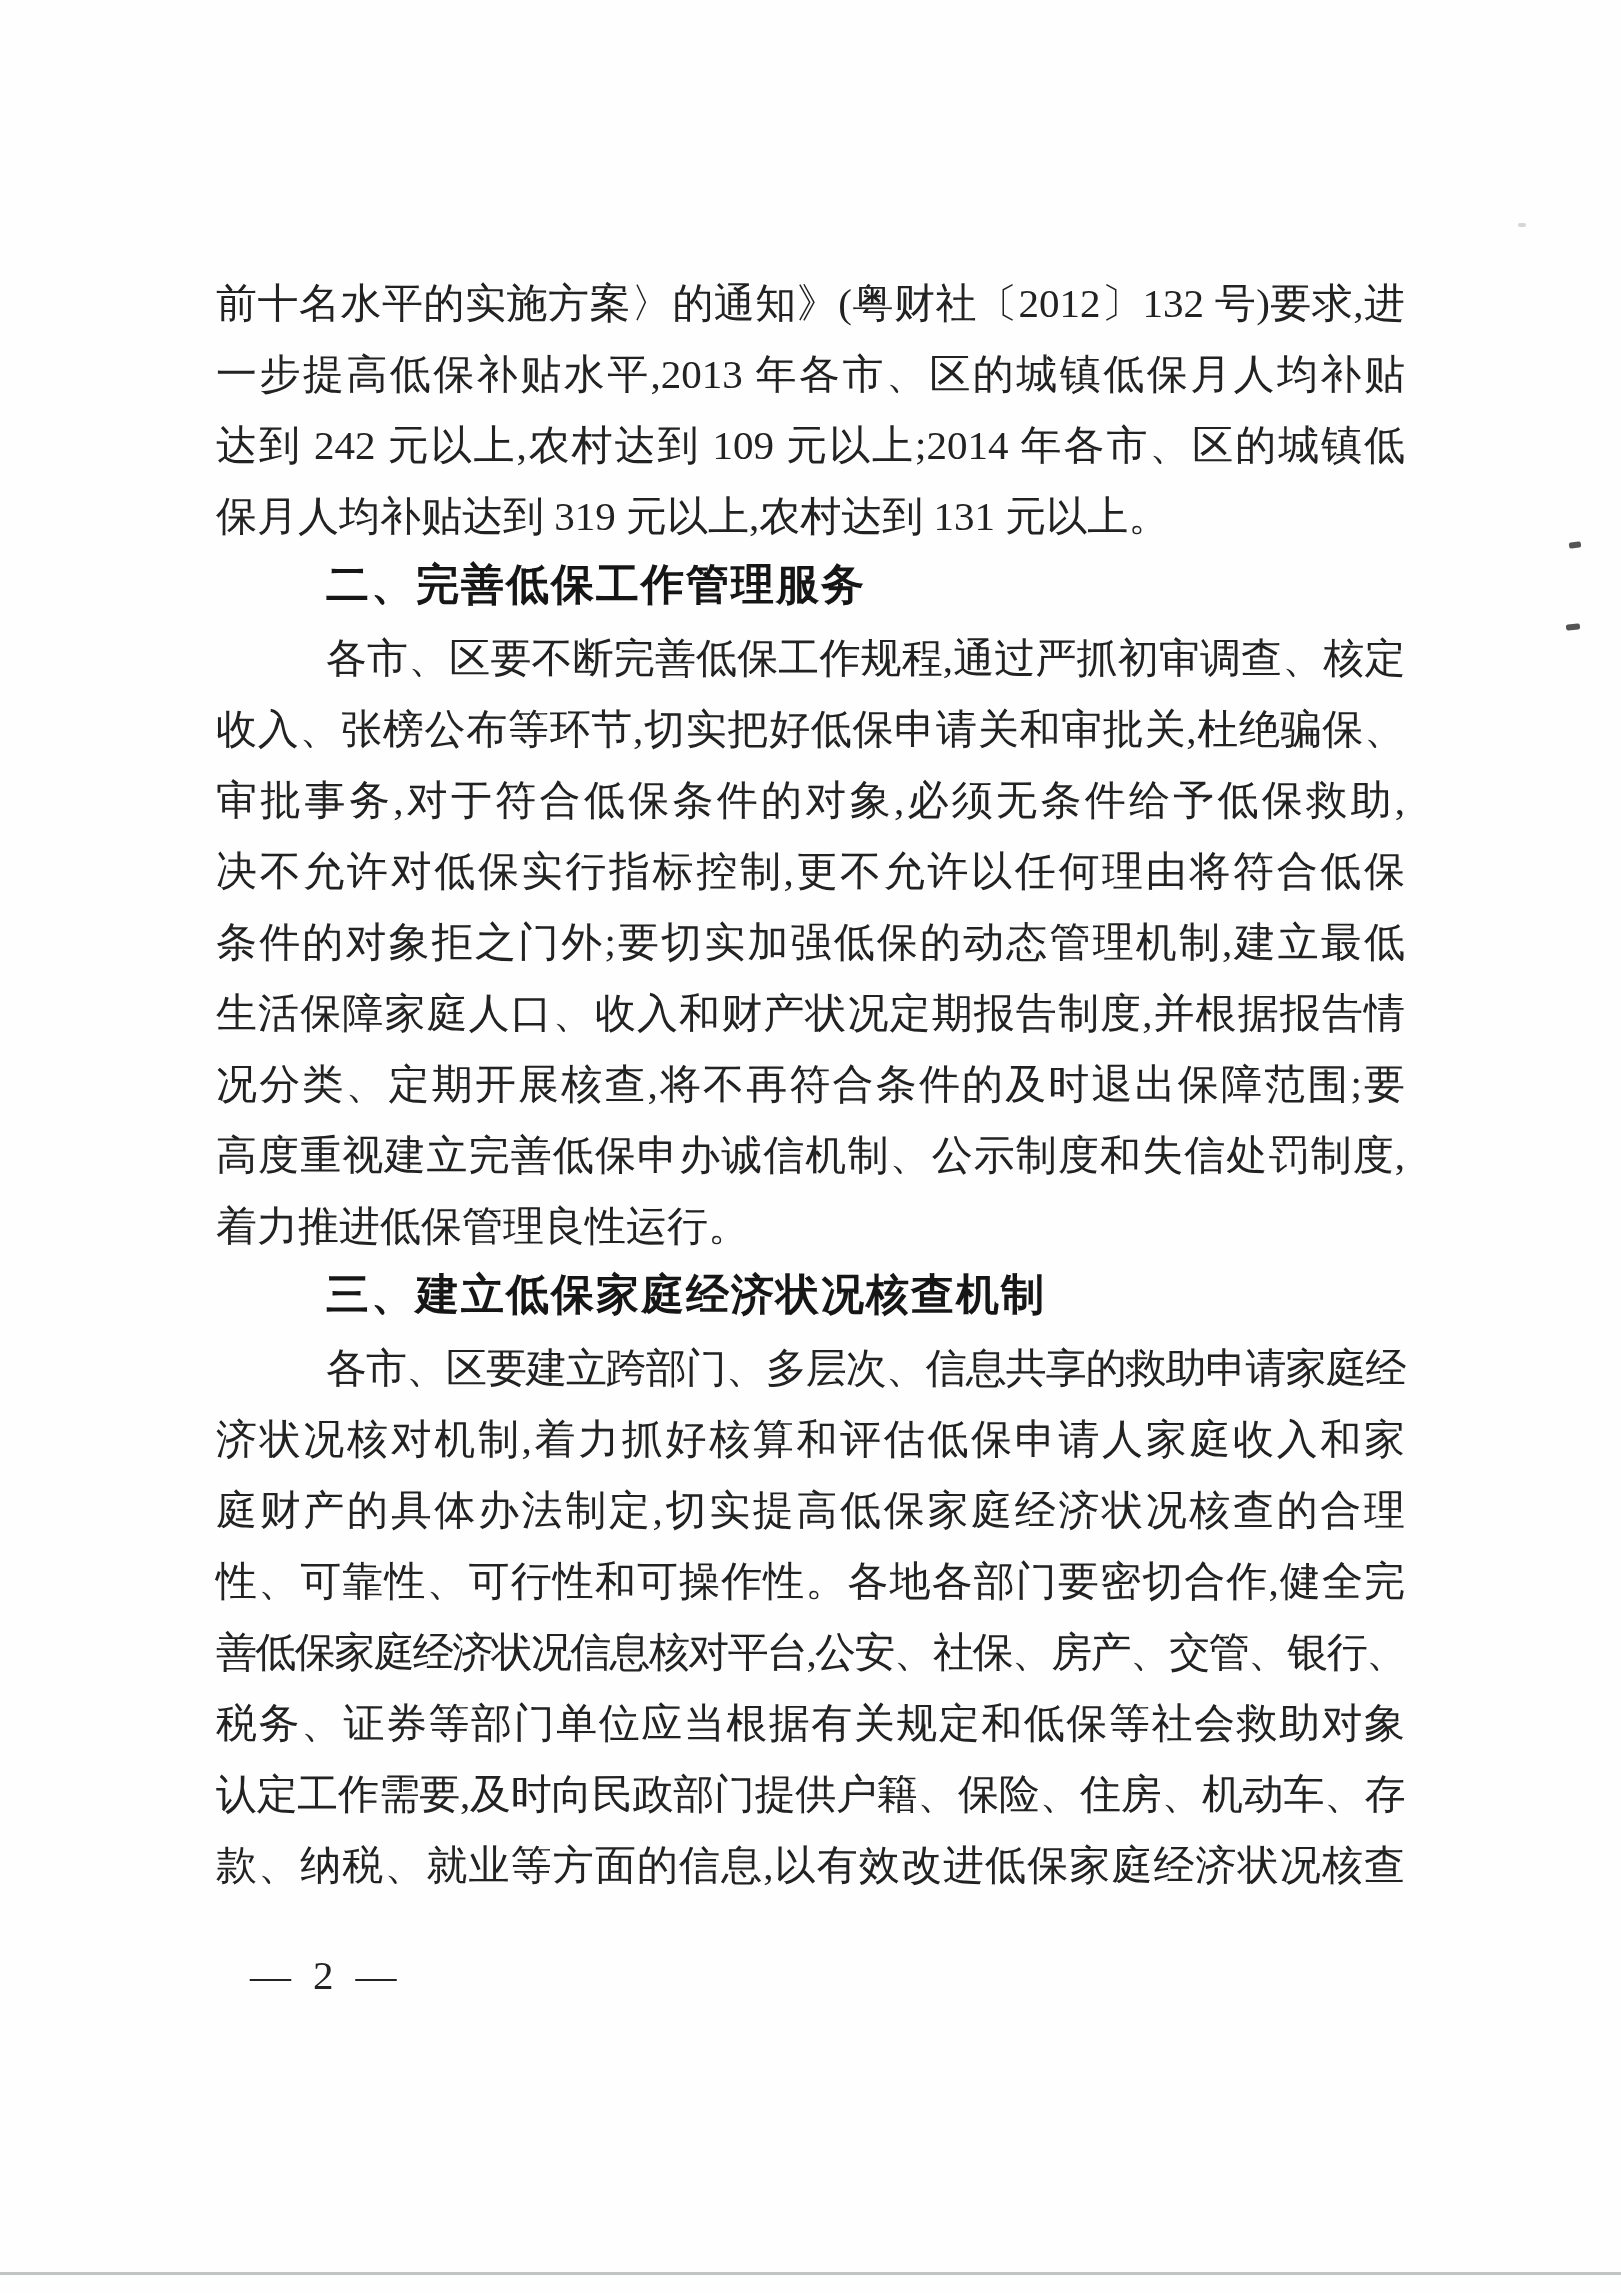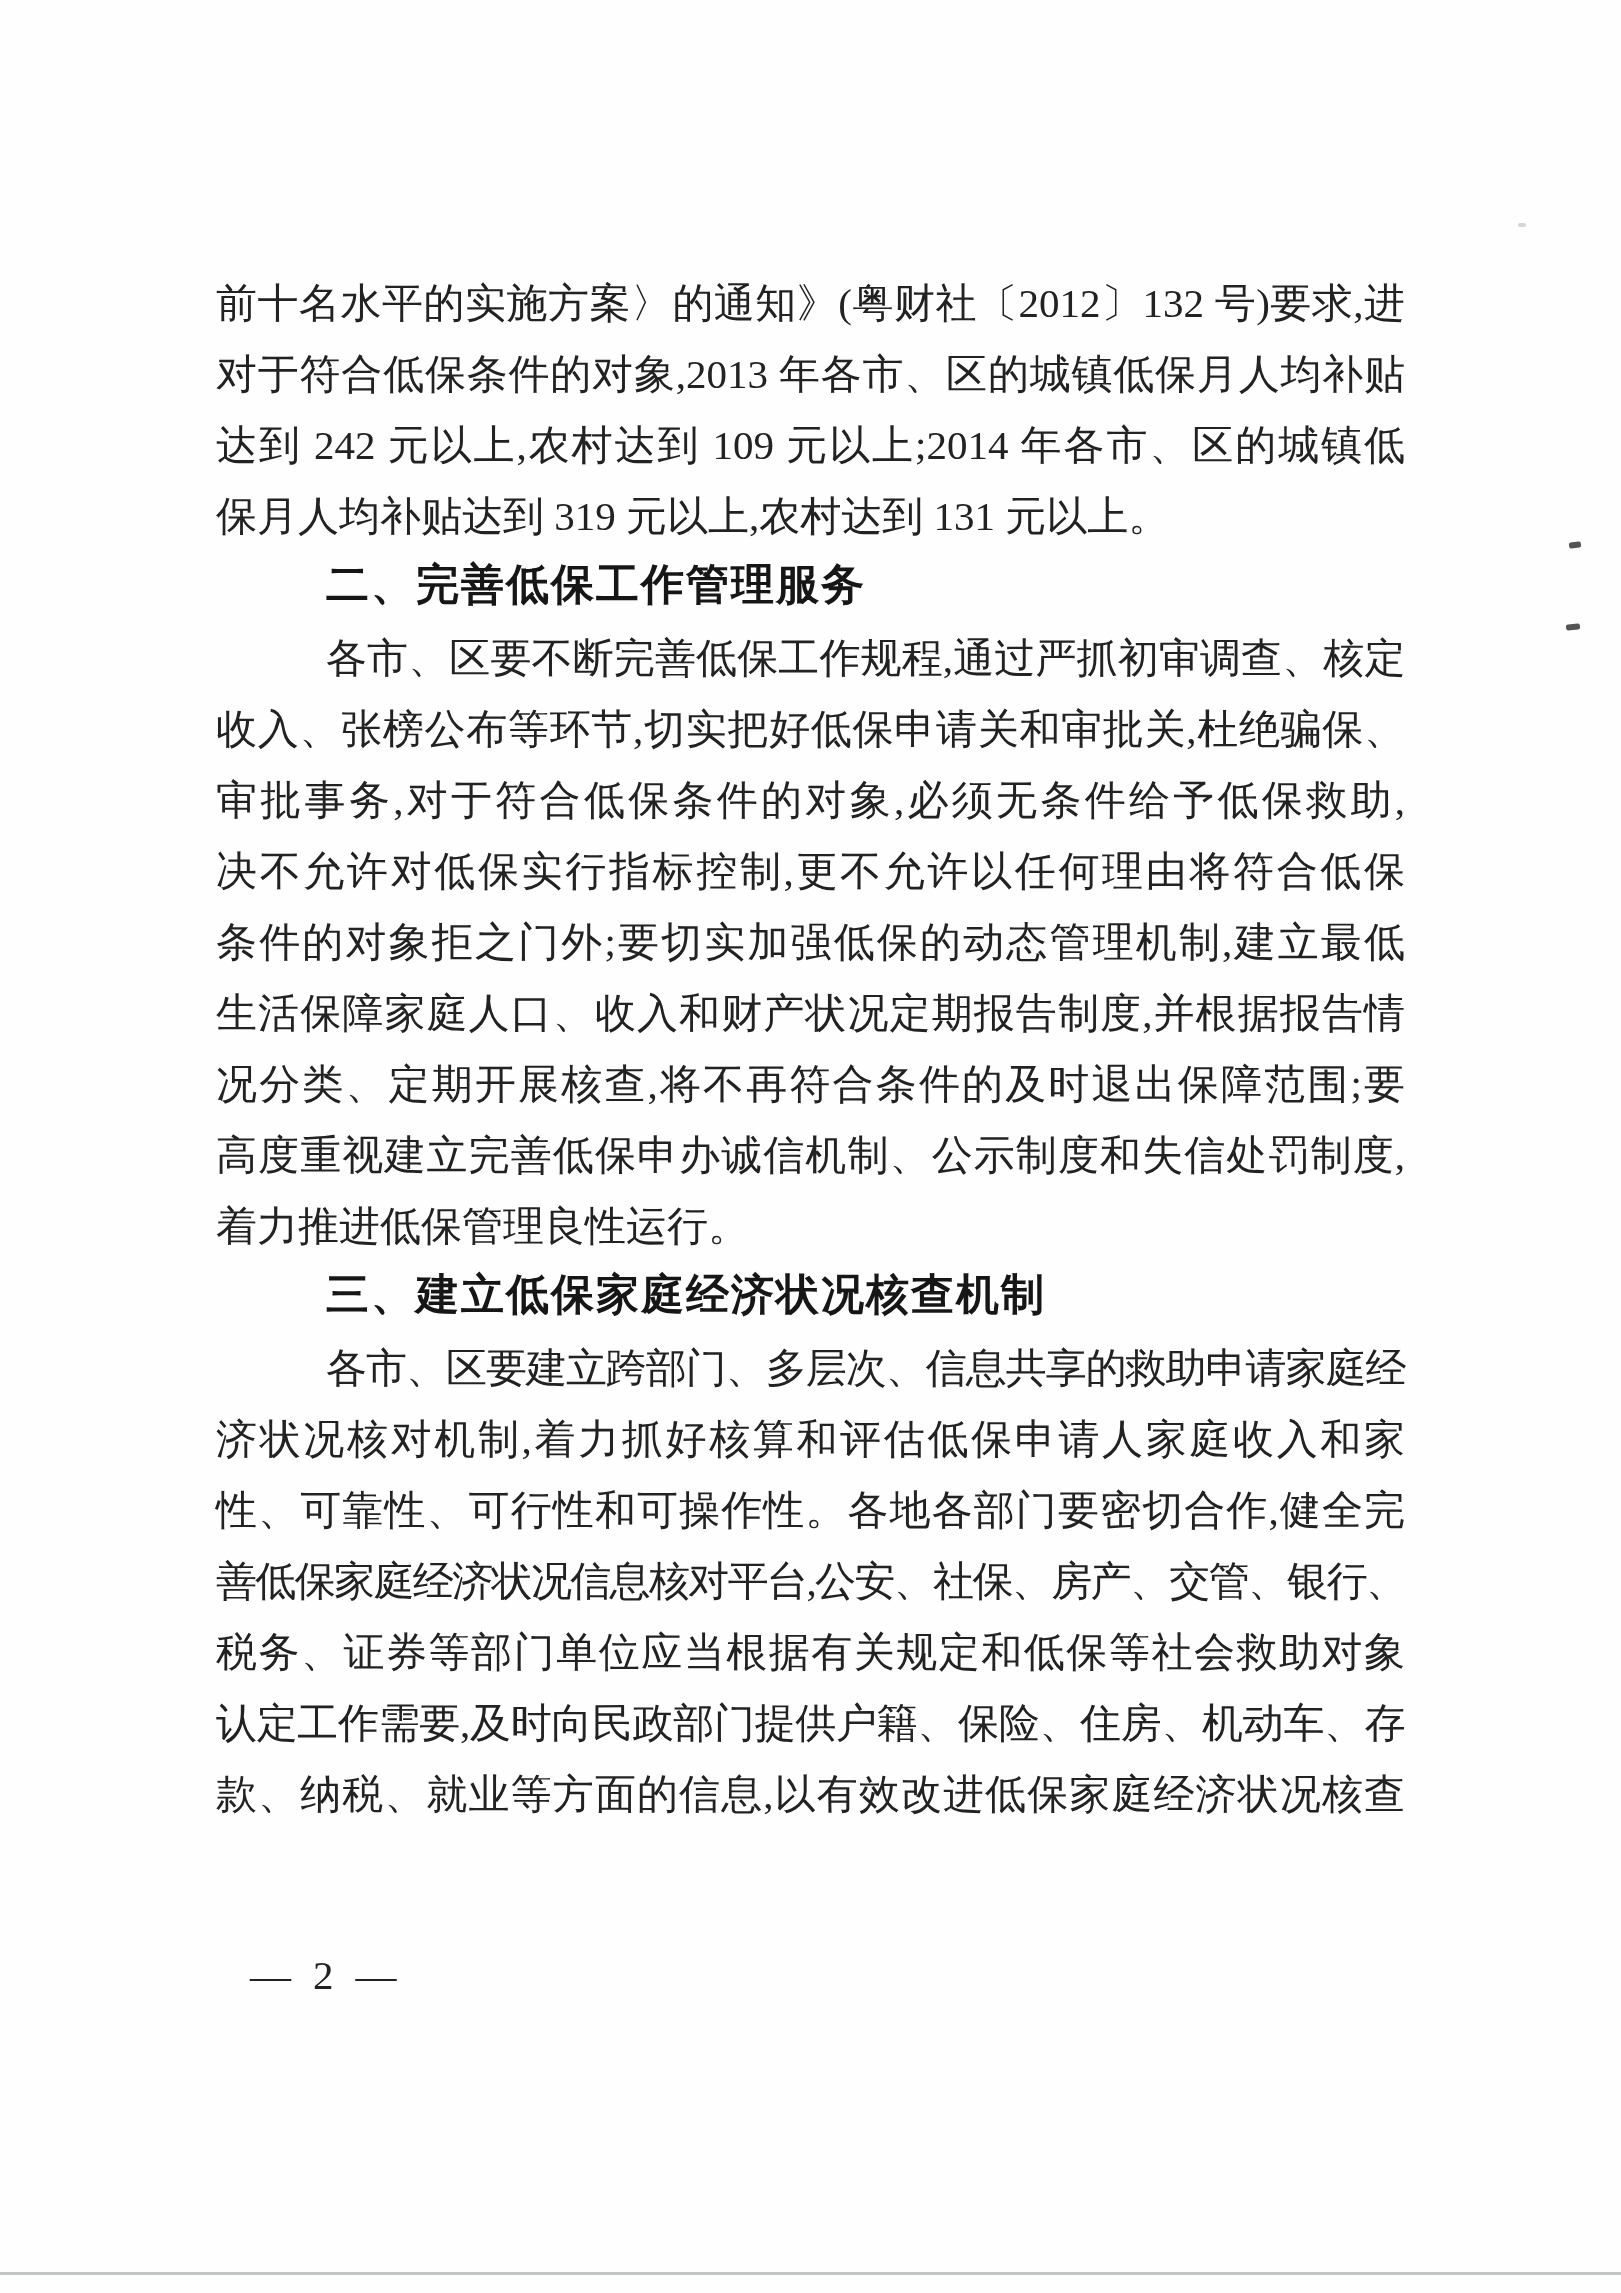--- a/index.html
+++ b/index.html
@@ -76,36 +76,37 @@
   .speck-1{left:1569px;top:542px;width:11.8px;height:5.9px;transform:rotate(-8deg);}
   .speck-2{left:1566px;top:624px;width:13.7px;height:5.9px;transform:rotate(-5deg);}
   .speck-3{left:1518px;top:223px;width:7.8px;height:3.9px;background:#d6d6d6;}
 </style>
 </head>
 <body>
 
 <div class="page">
   <main class="text-column">
       <div class="line">前十名水平的实施方案〉的通知》(粤财社〔2012〕132 号)要求,进</div>
-      <div class="line">对于符合低保条件的对象,2013 年各市、区的城镇低保月人均补贴</div>
+      <div class="line">一步提高低保补贴水平,2013 年各市、区的城镇低保月人均补贴</div>
       <div class="line">达到 242 元以上,农村达到 109 元以上;2014 年各市、区的城镇低</div>
       <div class="line last">保月人均补贴达到 319 元以上,农村达到 131 元以上。</div>
       <div class="line heading indent last">二、完善低保工作管理服务</div>
       <div class="line indent" style="letter-spacing: -0.4px;">各市、区要不断完善低保工作规程,通过严抓初审调查、核定</div>
       <div class="line">收入、张榜公布等环节,切实把好低保申请关和审批关,杜绝骗保、</div>
       <div class="line">审批事务,对于符合低保条件的对象,必须无条件给予低保救助,</div>
       <div class="line">决不允许对低保实行指标控制,更不允许以任何理由将符合低保</div>
       <div class="line">条件的对象拒之门外;要切实加强低保的动态管理机制,建立最低</div>
       <div class="line">生活保障家庭人口、收入和财产状况定期报告制度,并根据报告情</div>
       <div class="line">况分类、定期开展核查,将不再符合条件的及时退出保障范围;要</div>
       <div class="line">高度重视建立完善低保申办诚信机制、公示制度和失信处罚制度,</div>
       <div class="line last">着力推进低保管理良性运行。</div>
       <div class="line heading indent last">三、建立低保家庭经济状况核查机制</div>
       <div class="line indent" style="letter-spacing: -1.5px;">各市、区要建立跨部门、多层次、信息共享的救助申请家庭经</div>
       <div class="line">济状况核对机制,着力抓好核算和评估低保申请人家庭收入和家</div>
+      <div class="line">庭财产的具体办法制定,切实提高低保家庭经济状况核查的合理</div>
       <div class="line">性、可靠性、可行性和可操作性。各地各部门要密切合作,健全完</div>
       <div class="line" style="letter-spacing: -2.1px;">善低保家庭经济状况信息核对平台,公安、社保、房产、交管、银行、</div>
       <div class="line">税务、证券等部门单位应当根据有关规定和低保等社会救助对象</div>
       <div class="line" style="letter-spacing: -0.8px;">认定工作需要,及时向民政部门提供户籍、保险、住房、机动车、存</div>
       <div class="line">款、纳税、就业等方面的信息,以有效改进低保家庭经济状况核查</div>
     </main>
   <div class="footer">— 2 —</div>
   <div class="speck speck-3"></div>
   <div class="speck speck-1"></div>
   <div class="speck speck-2"></div>

